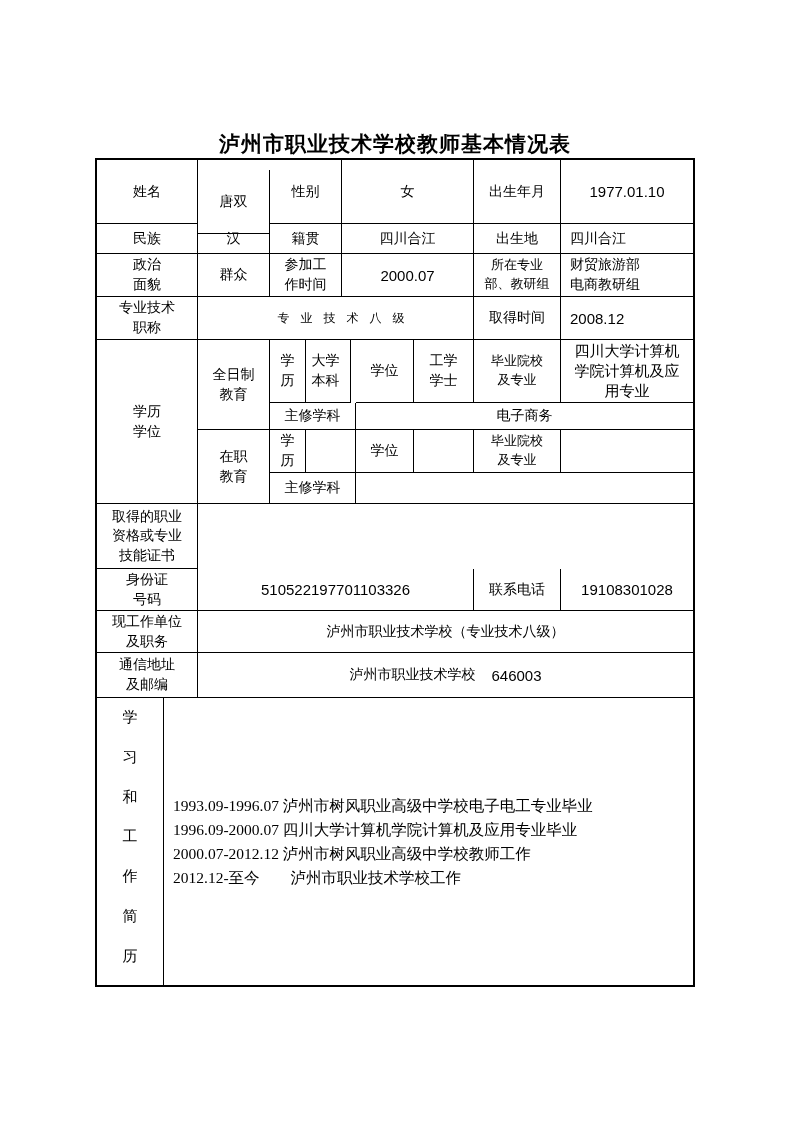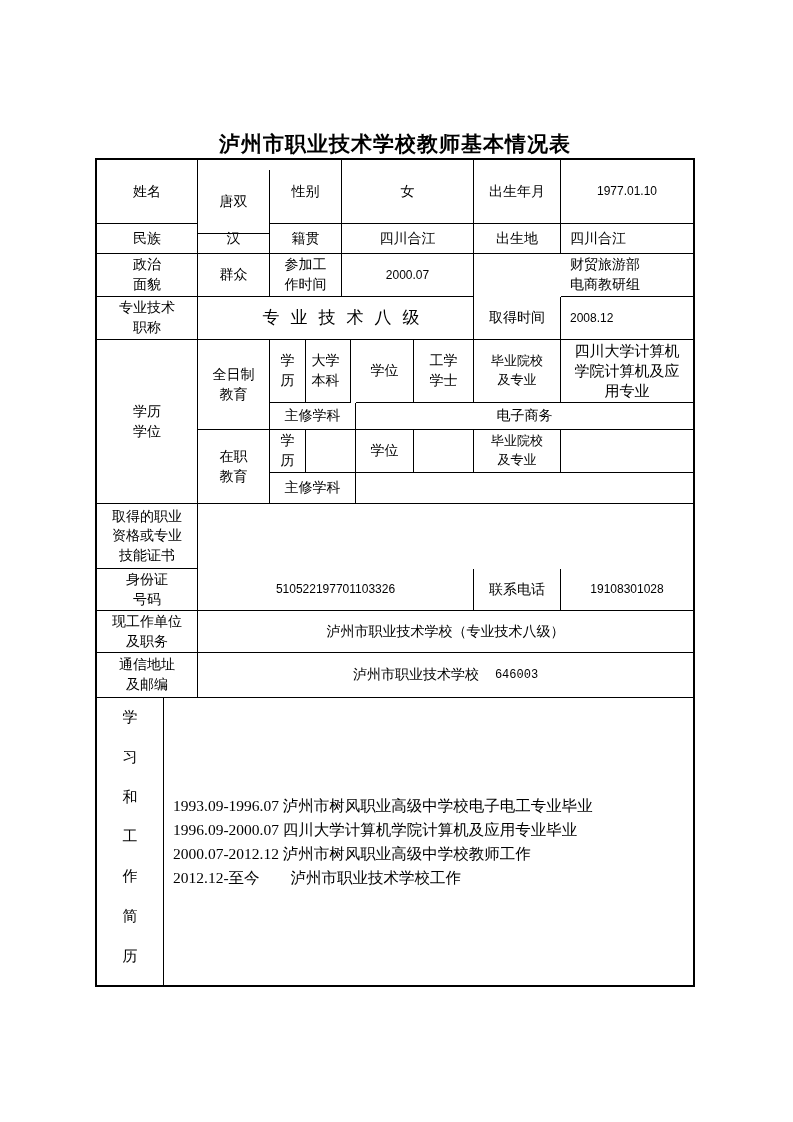--- a/index.html
+++ b/index.html
@@ -7,29 +7,29 @@
         font-family:"Liberation Serif","DejaVu Serif",serif;color:#000000;}
   .doc-title{position:absolute;left:97px;top:129px;width:596px;height:30px;
         text-align:center;font-size:21px;font-weight:bold;letter-spacing:1px;line-height:30px;}
   .tbl{position:absolute;left:95px;top:158px;width:596px;height:825px;border:2px solid #000;}
   .c{position:absolute;box-sizing:border-box;border-right:1px solid #000;border-bottom:1px solid #000;
      display:flex;align-items:center;justify-content:center;text-align:center;
      white-space:pre-line;font-size:14px;line-height:1.4;}
   .er{border-right:none;}
   .eb{border-bottom:none;}
   .left{justify-content:flex-start;text-align:left;padding:0 4px 0 9px;}
-  .sans{font-family:"Liberation Sans","DejaVu Sans",sans-serif;font-size:12px;}
+  .sans{font-family:"Liberation Sans","DejaVu Sans",sans-serif;font-size:15px;}
   .sm{font-size:13px;line-height:1.45;}
   .md{font-size:15px;line-height:1.35;}
-  .lg{font-size:17px;letter-spacing:11px;padding-left:22px;font-family:Liberation Serif, serif;}
+  .lg{font-size:12px;letter-spacing:11px;padding-left:22px;font-family:Liberation Serif, serif;}
   .wide{line-height:26px;}
   .v{flex-direction:column;justify-content:space-between;padding:9px 0 18px 0;font-size:15px;}
   .resume{flex-direction:column;align-items:flex-start;justify-content:center;
           padding-left:9px;text-align:left;font-size:15.5px;line-height:24px;font-family:Liberation Serif, serif;}
-  .zip{margin-left:16px;font-family:Liberation Mono, monospace;}
+  .zip{margin-left:16px;}
 </style>
 </head>
 <body>
 
 <div class="page">
 
   <div class="doc-title">泸州市职业技术学校教师基本情况表</div>
 
   <div class="tbl">
 
@@ -46,20 +46,22 @@
     <div class="c" style="left:245px;top:64px;width:132px;height:30px">四川合江</div>
     <div class="c" style="left:377px;top:64px;width:87px;height:30px">出生地</div>
     <div class="c er left" style="left:464px;top:64px;width:132px;height:30px">四川合江</div>
 
     <div class="c" style="left:0;top:94px;width:101px;height:43px">政治
 面貌</div>
     <div class="c" style="left:101px;top:94px;width:72px;height:43px">群众</div>
     <div class="c" style="left:173px;top:94px;width:72px;height:43px">参加工
 作时间</div>
     <div class="c sans" style="left:245px;top:94px;width:132px;height:43px">2000.07</div>
+    <div class="c sm" style="left:377px;top:94px;width:87px;height:43px">所在专业
+部、教研组</div>
     <div class="c er left" style="left:464px;top:94px;width:132px;height:43px">财贸旅游部
 电商教研组</div>
 
     <div class="c" style="left:0;top:137px;width:101px;height:43px">专业技术
 职称</div>
     <div class="c lg" style="left:101px;top:137px;width:276px;height:43px">专业技术八级</div>
     <div class="c" style="left:377px;top:137px;width:87px;height:43px">取得时间</div>
     <div class="c er sans left" style="left:464px;top:137px;width:132px;height:43px">2008.12</div>
 
     <div class="c" style="left:0;top:180px;width:101px;height:164px">学历

